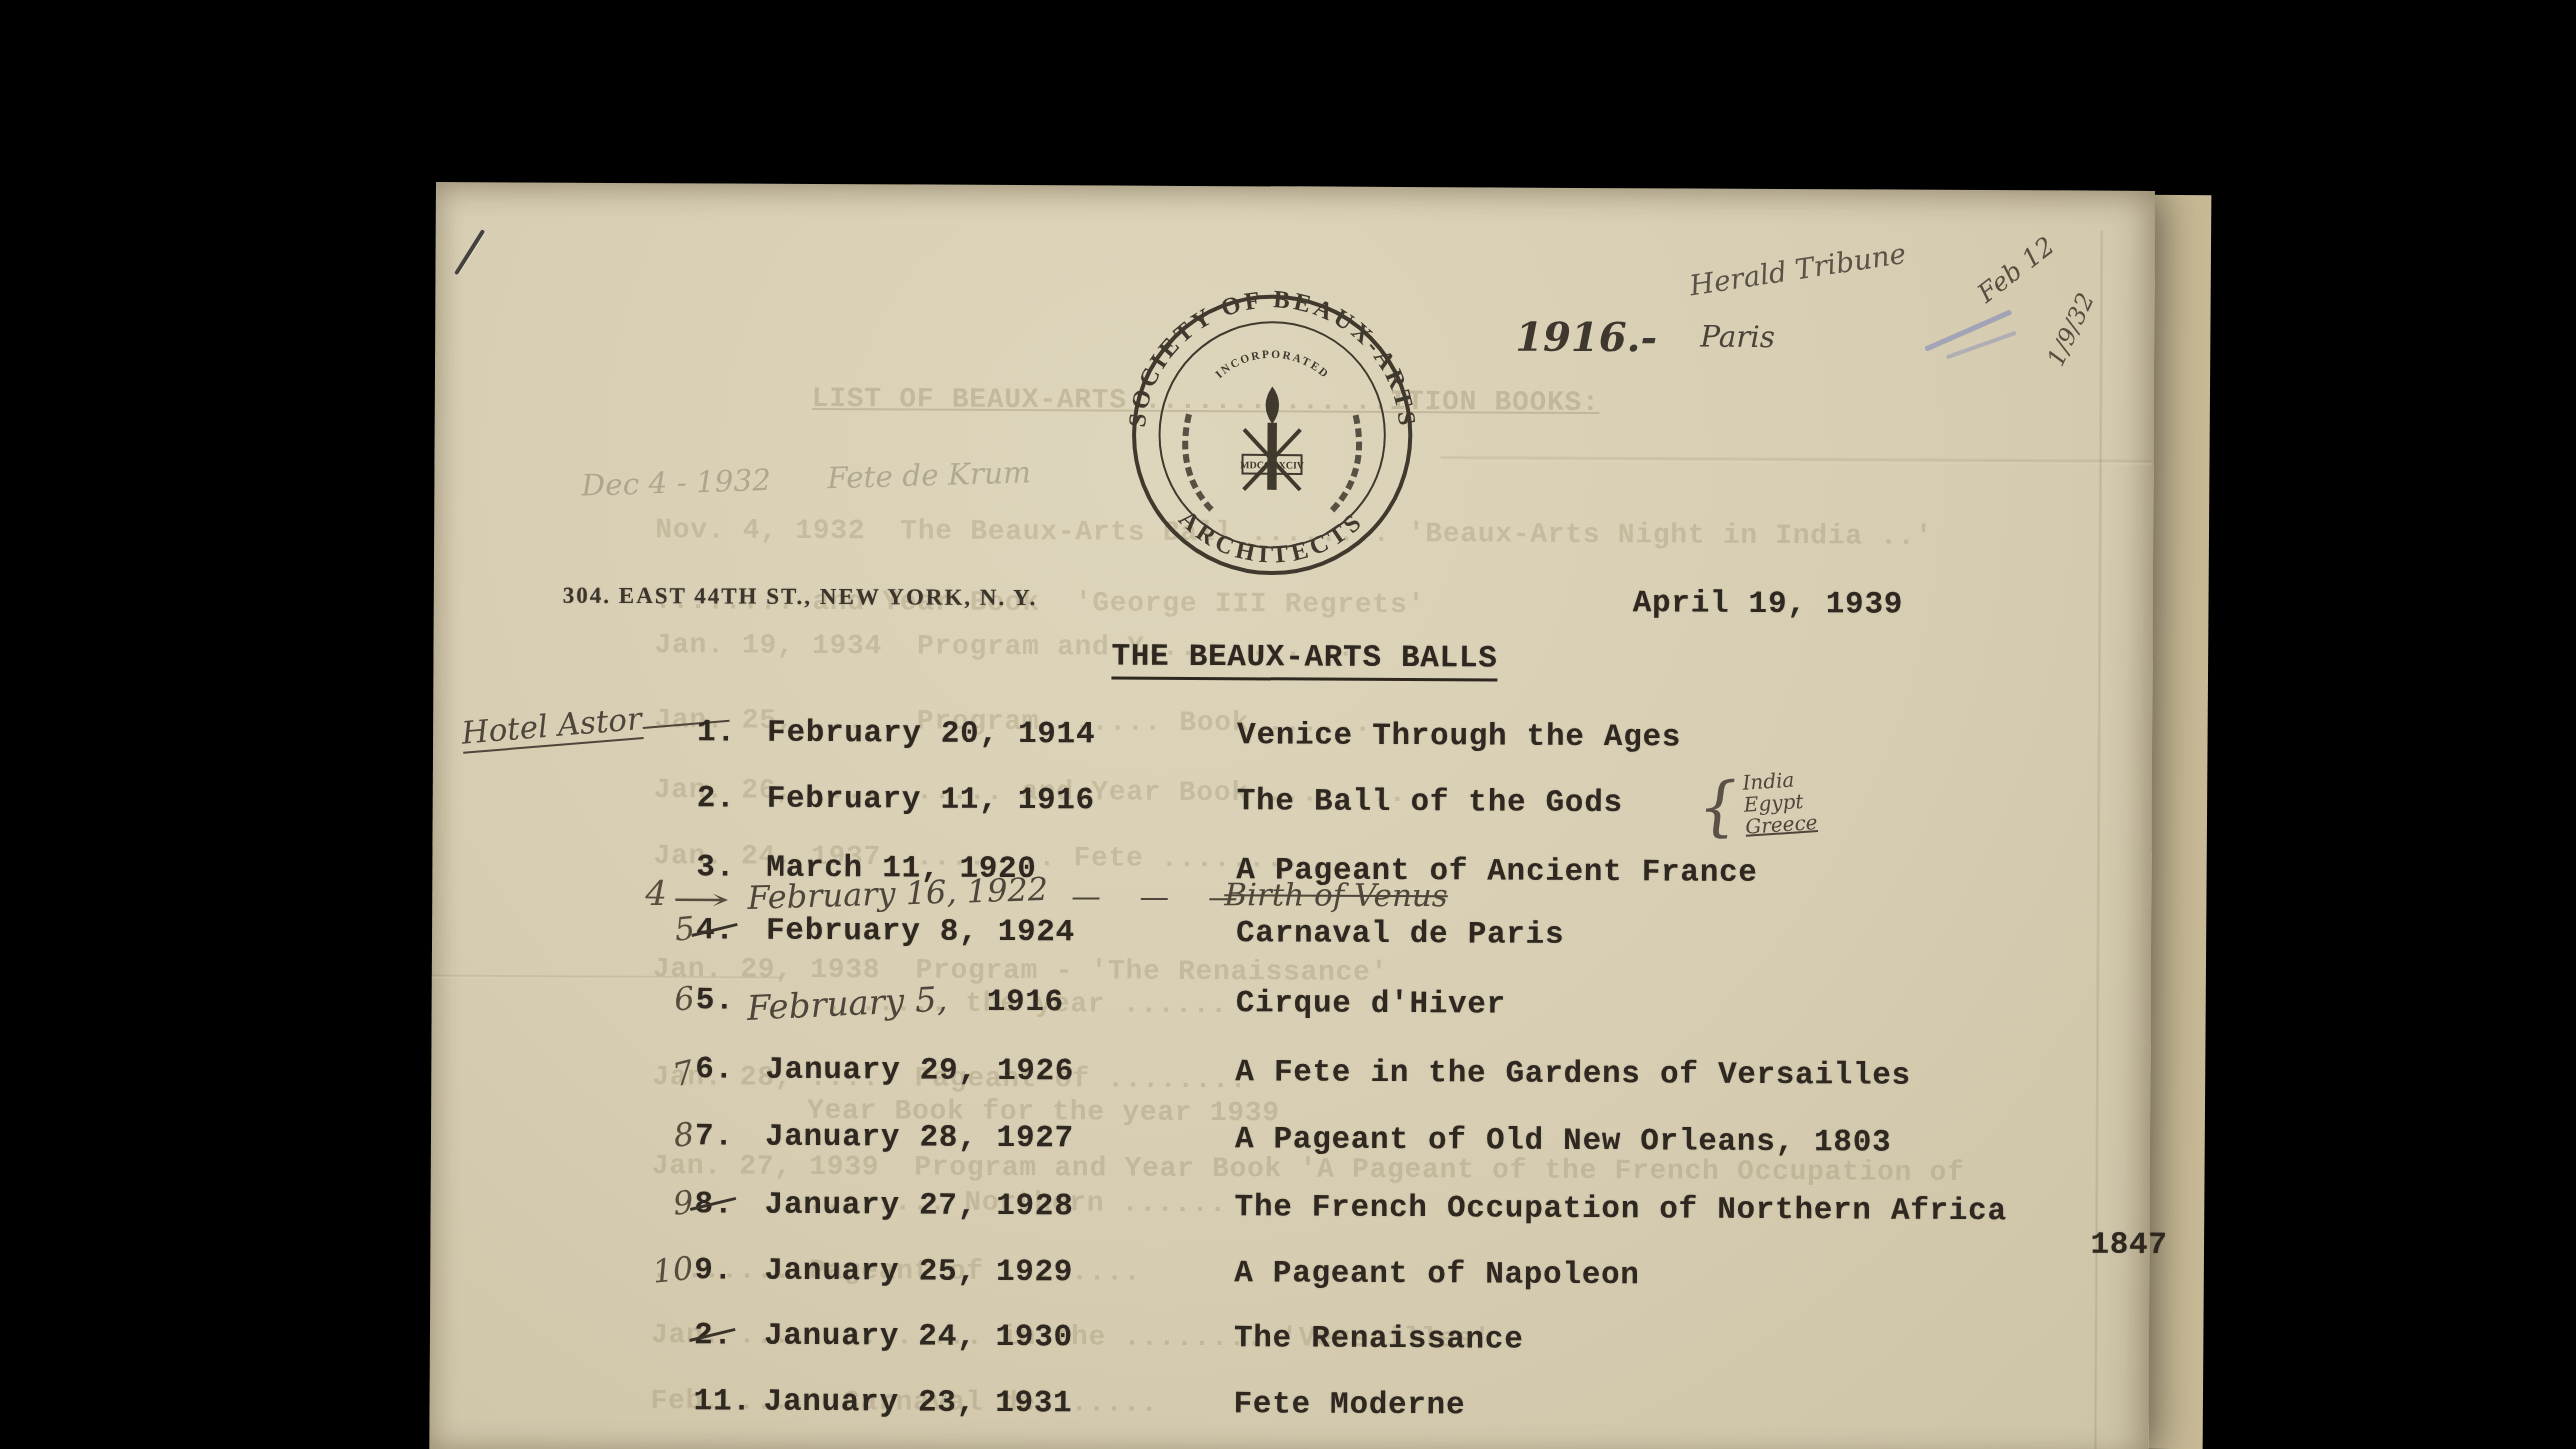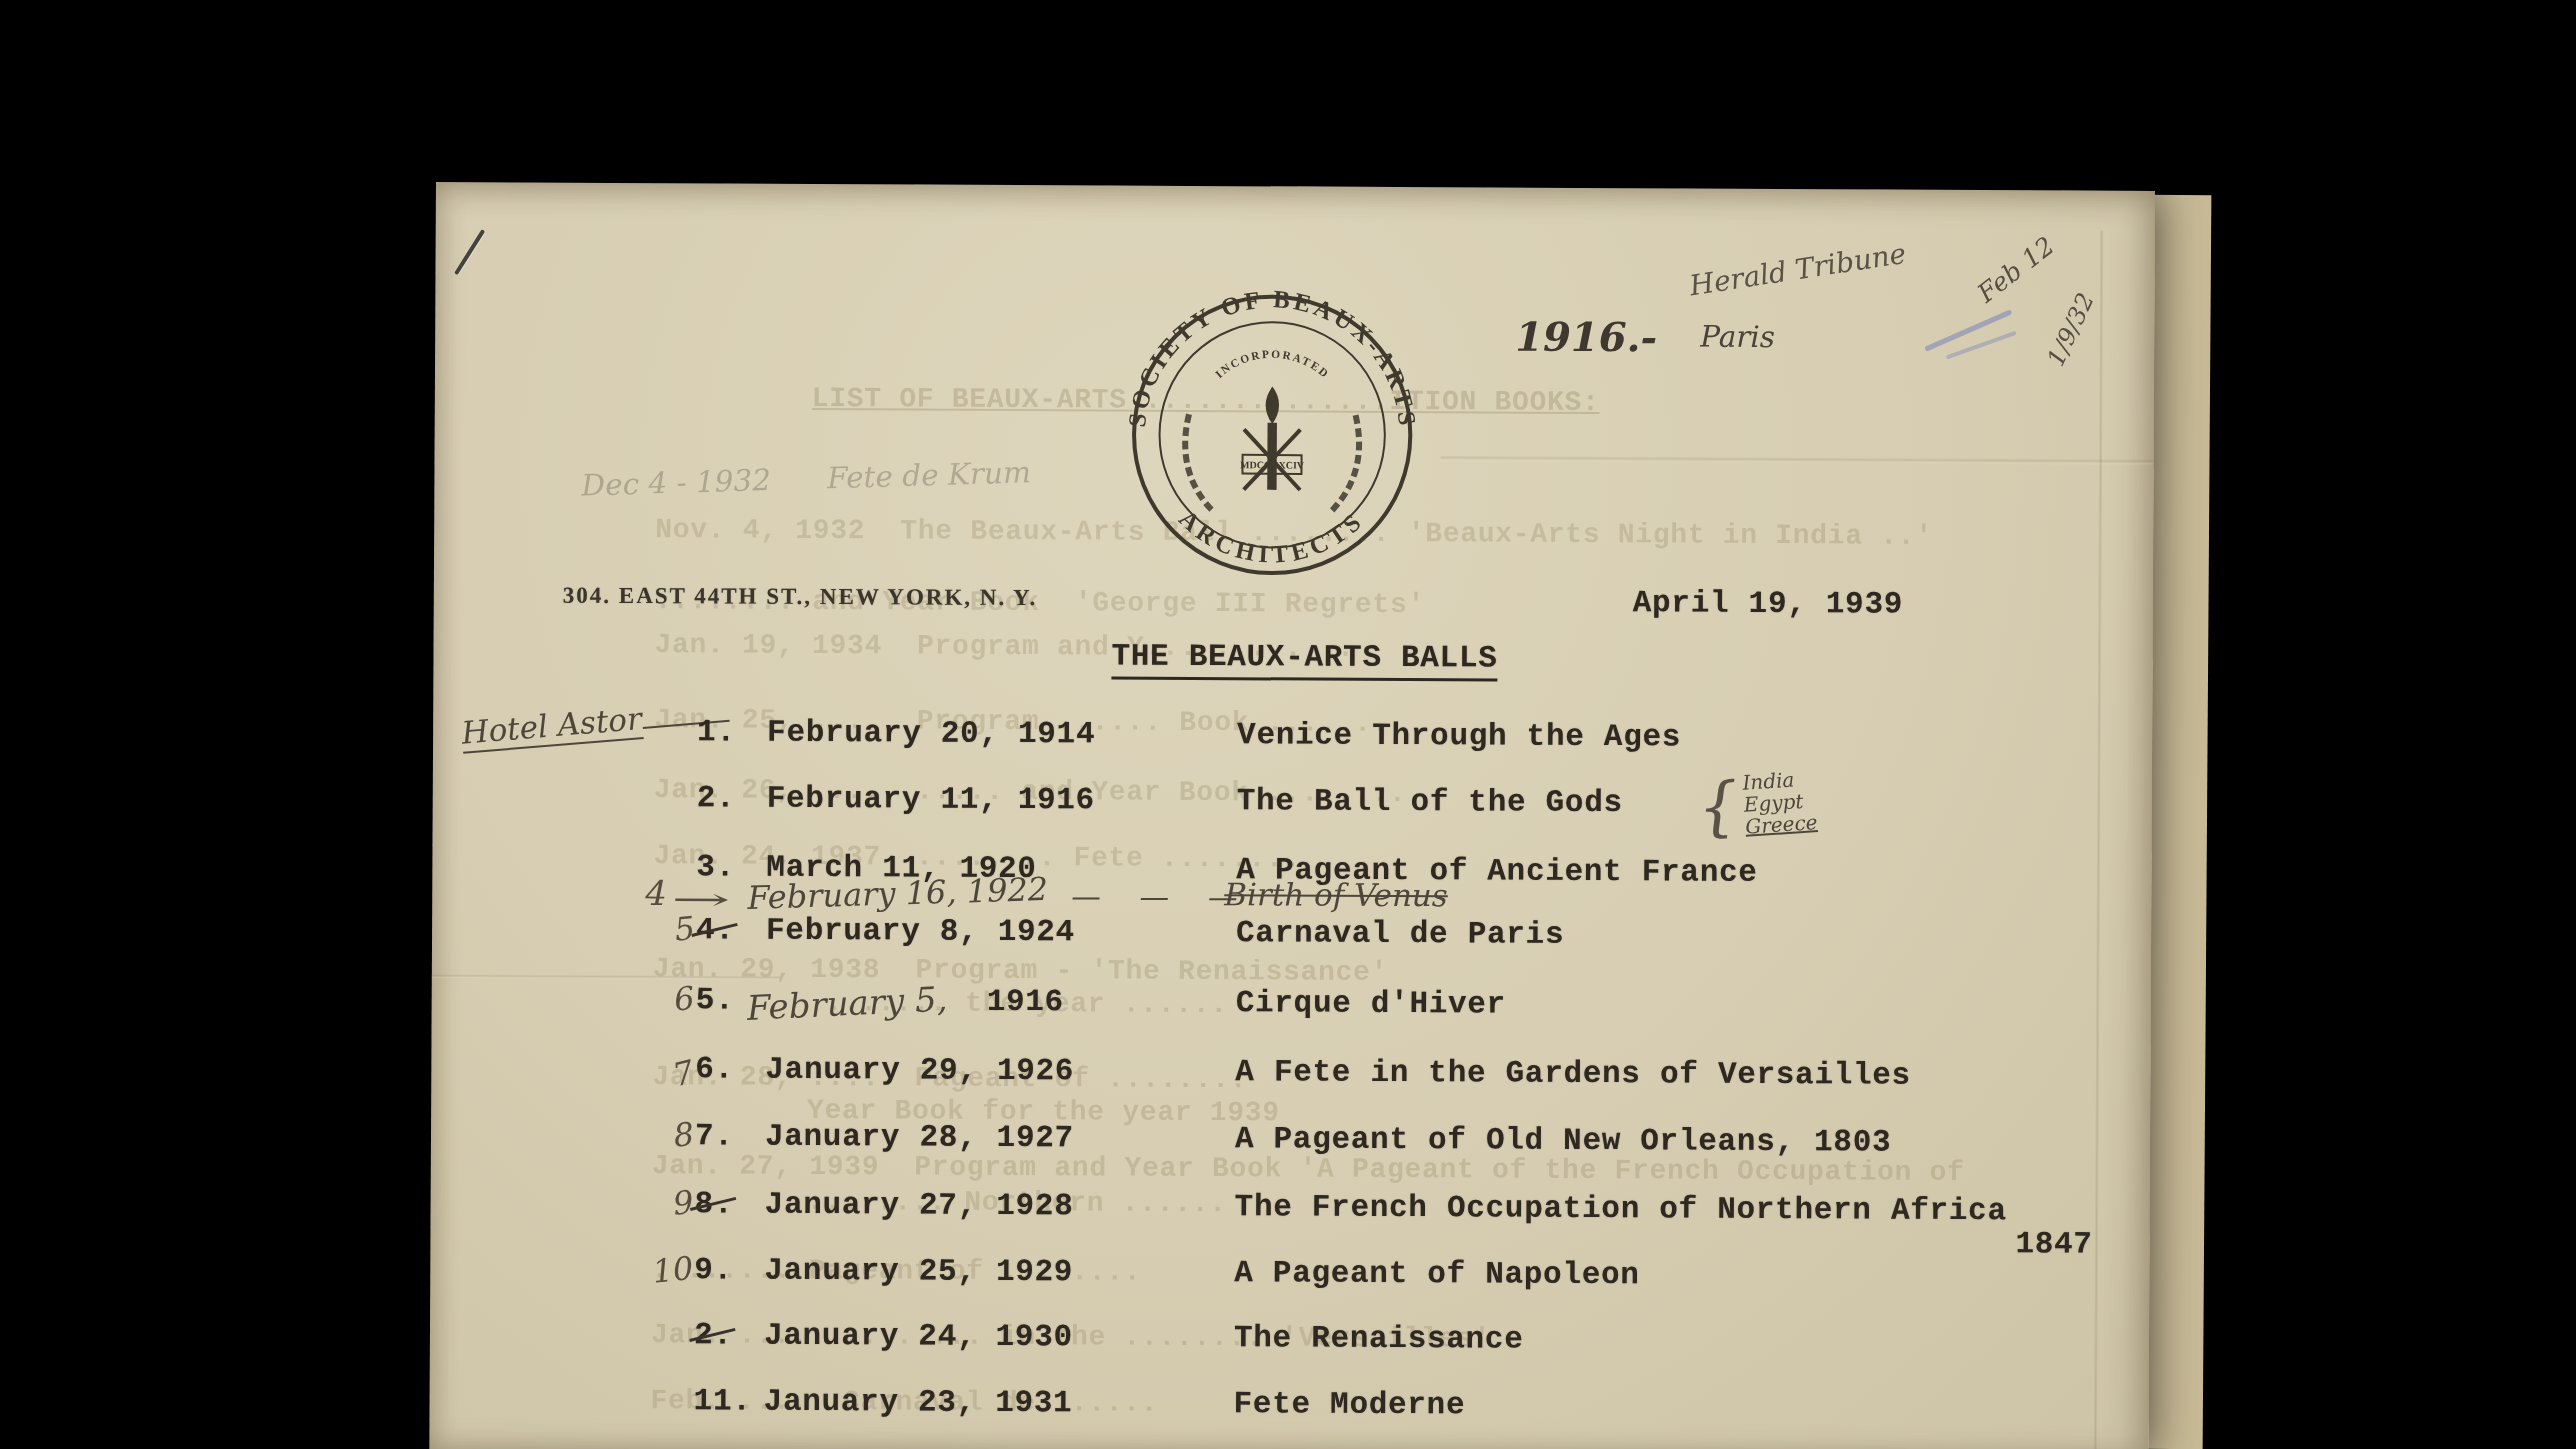--- a/index.html
+++ b/index.html
@@ -175,21 +175,21 @@
     <span class="typed name">A Pageant of Old New Orleans, 1803</span>
   </div>
 
   <div class="row" style="top:1003px">
     <span class="hw margin-no">9</span>
     <span class="typed no struck">8.</span>
     <span class="typed date">January 27, 1928</span>
     <span class="typed name">The French Occupation of Northern Africa</span>
   </div>
 
-  <span class="typed" style="left:1585px;top:1036px;">1847</span>
+  <span class="typed" style="left:1660px;top:1036px;">1847</span>
 
   <div class="row" style="top:1069px">
     <span class="hw margin-no">10</span>
     <span class="typed no">9.</span>
     <span class="typed date">January 25, 1929</span>
     <span class="typed name">A Pageant of Napoleon</span>
   </div>
 
   <div class="row" style="top:1134px">
     <span class="hw margin-no"></span>

